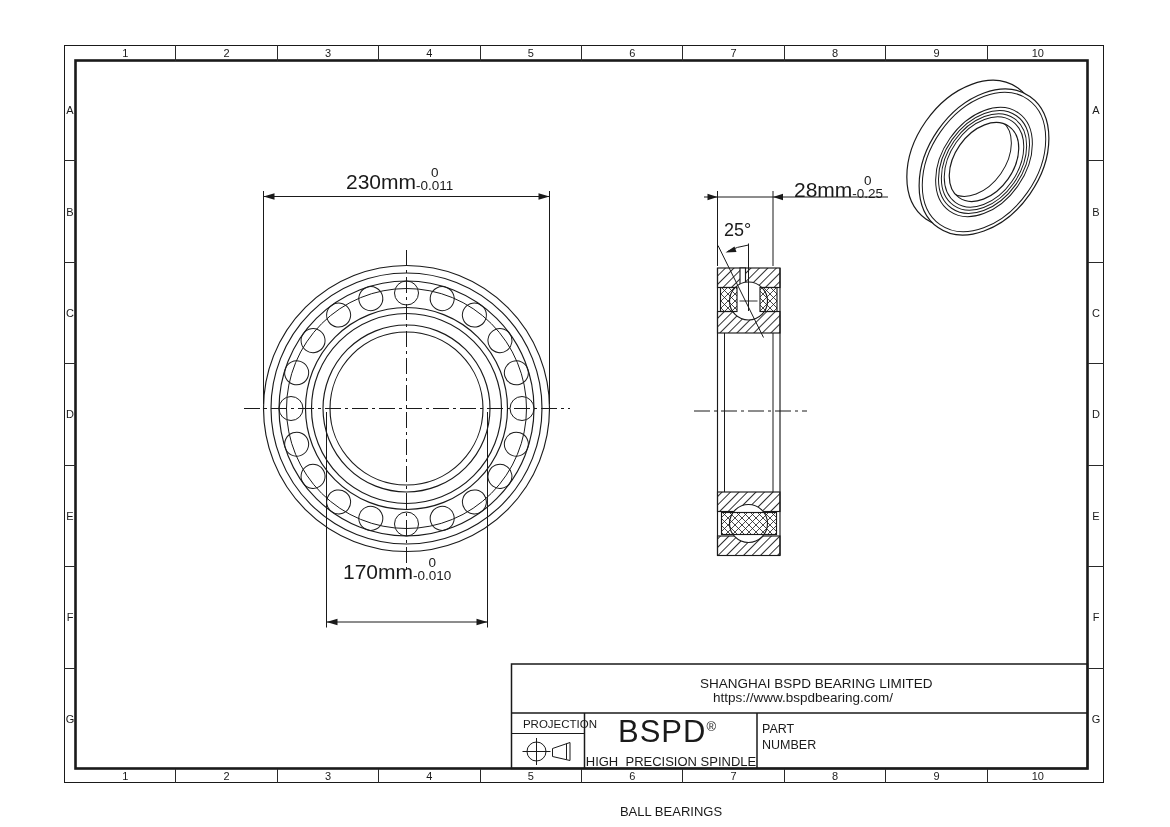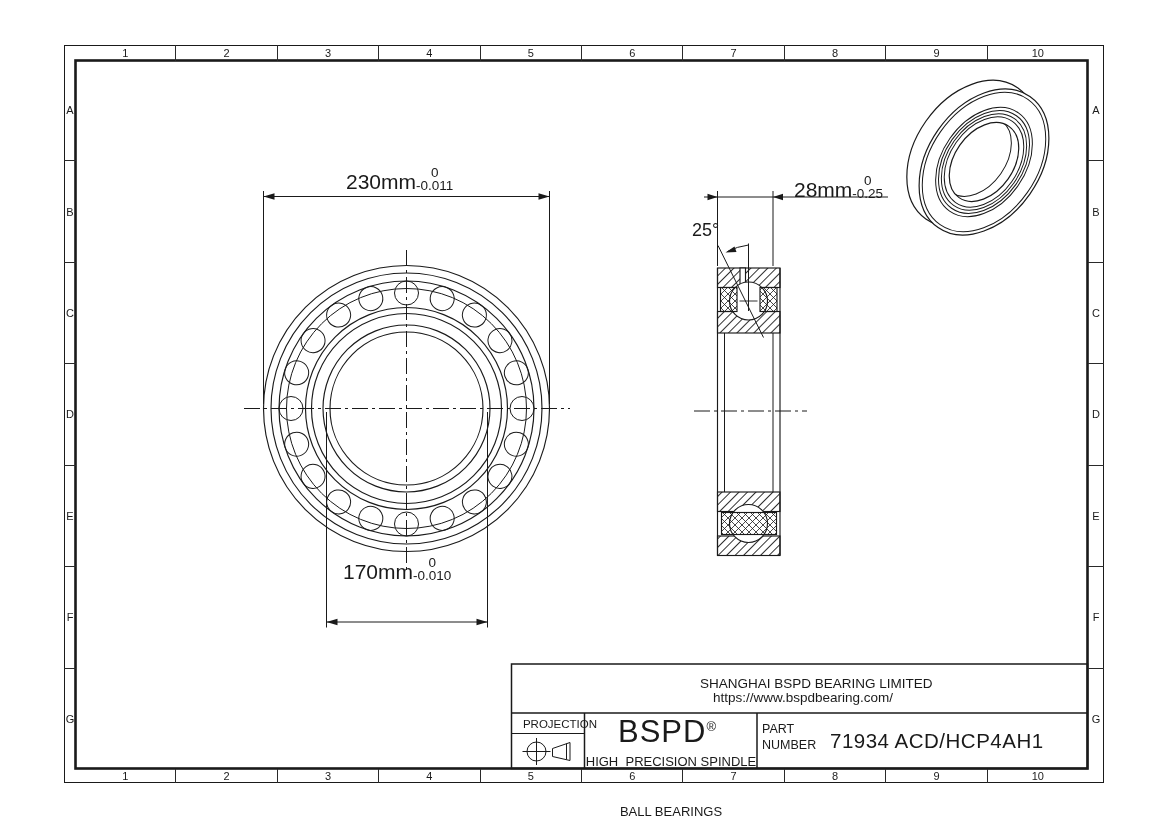--- a/index.html
+++ b/index.html
@@ -238,31 +238,30 @@
       <span>-0.010</span>
     </span>
   </div>
   <div class="dim" style="left:794px;top:174px;">
     <span>28mm</span>
     <span class="tol">
       <span>0</span>
       <span>-0.25</span>
     </span>
   </div>
-  <div class="txt" style="left:692px;top:220px;font-size:18px;">25°</div>
+  <div class="txt" style="left:724px;top:220px;font-size:18px;">25°</div>
 
   <div class="txt brand" style="left:618px;top:670px;margin-top:44px;">
     <span>BSPD</span><sup>®</sup>
   </div>
   <div class="txt tb-small" style="left:690px;top:676px;padding-left:10px;">SHANGHAI BSPD BEARING LIMITED</div>
   <div class="txt tb-small" style="left:713px;top:690px;">https://www.bspdbearing.com/</div>
   <div class="txt tb-label" style="left:511px;top:718px;width:98px;text-align:center;">PROJECTION</div>
   <div class="tb-product txt" style="left:585px;top:721px;width:172px;">
     <div>HIGH  PRECISION SPINDLE</div>
     <div>BALL BEARINGS</div>
   </div>
   <div class="tb-part txt" style="left:762px;top:721px;">
     <div>PART</div>
     <div>NUMBER</div>
   </div>
-  <div class="txt tb-partnum" style="left:830px;top:729px;">71934 ACD/HCP4AH1</div>
 
 </div>
 
 </body></html>

